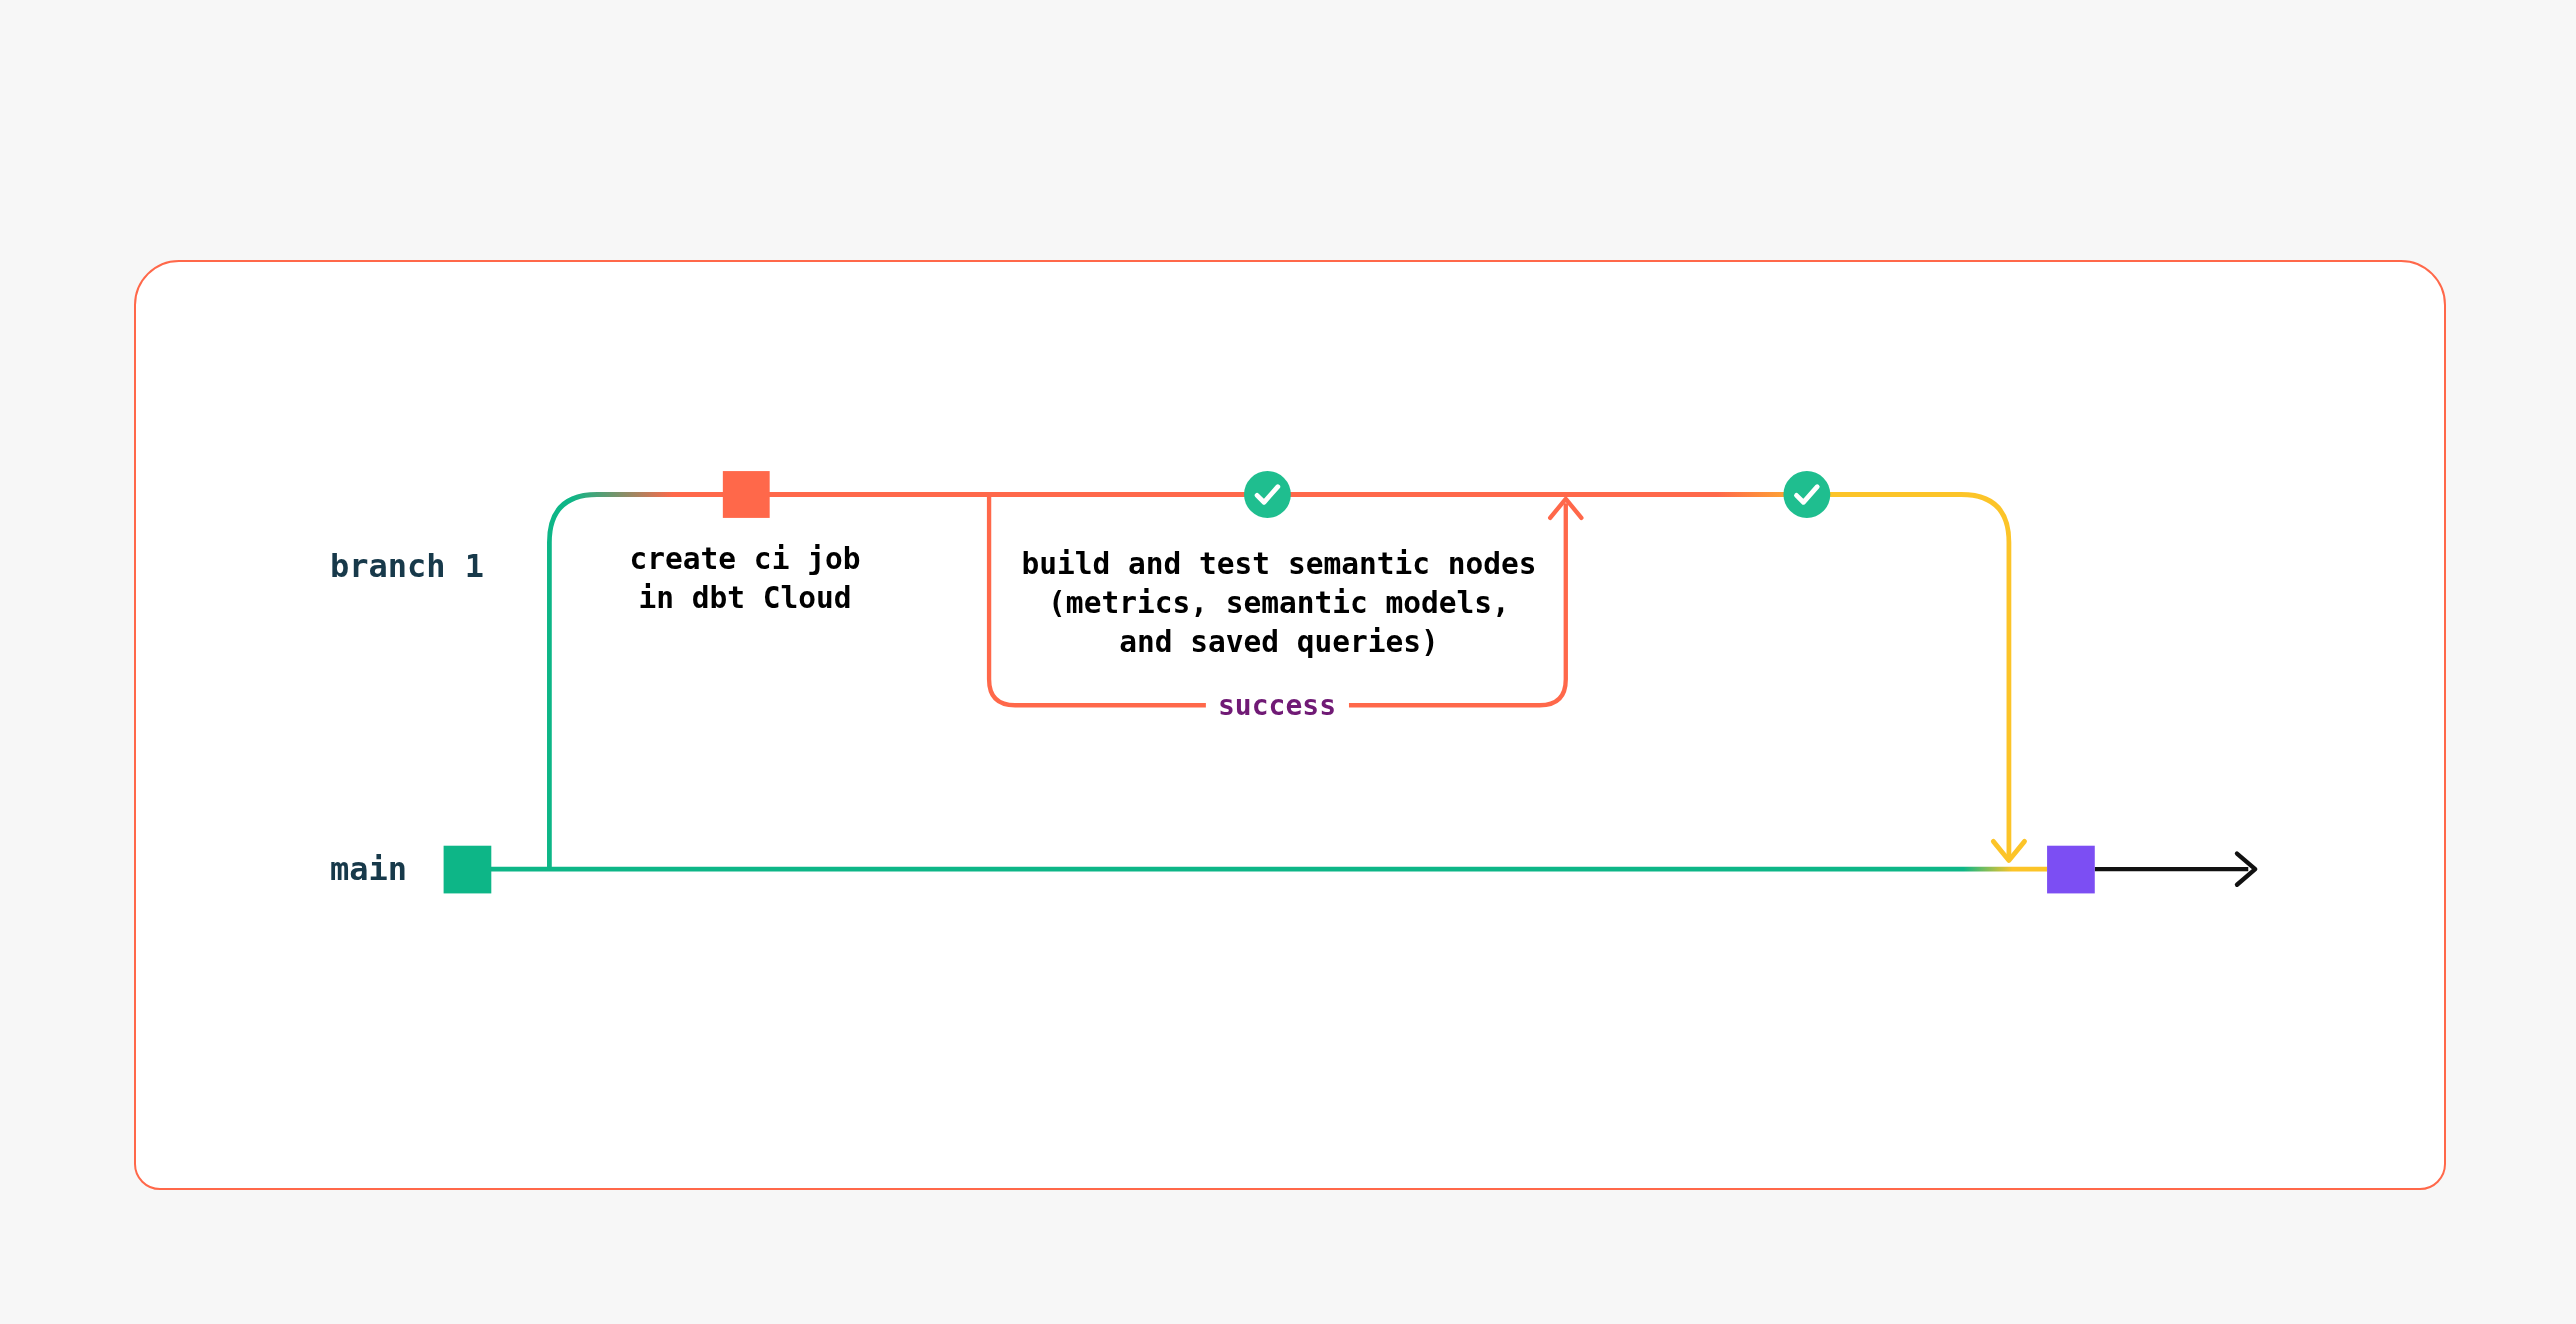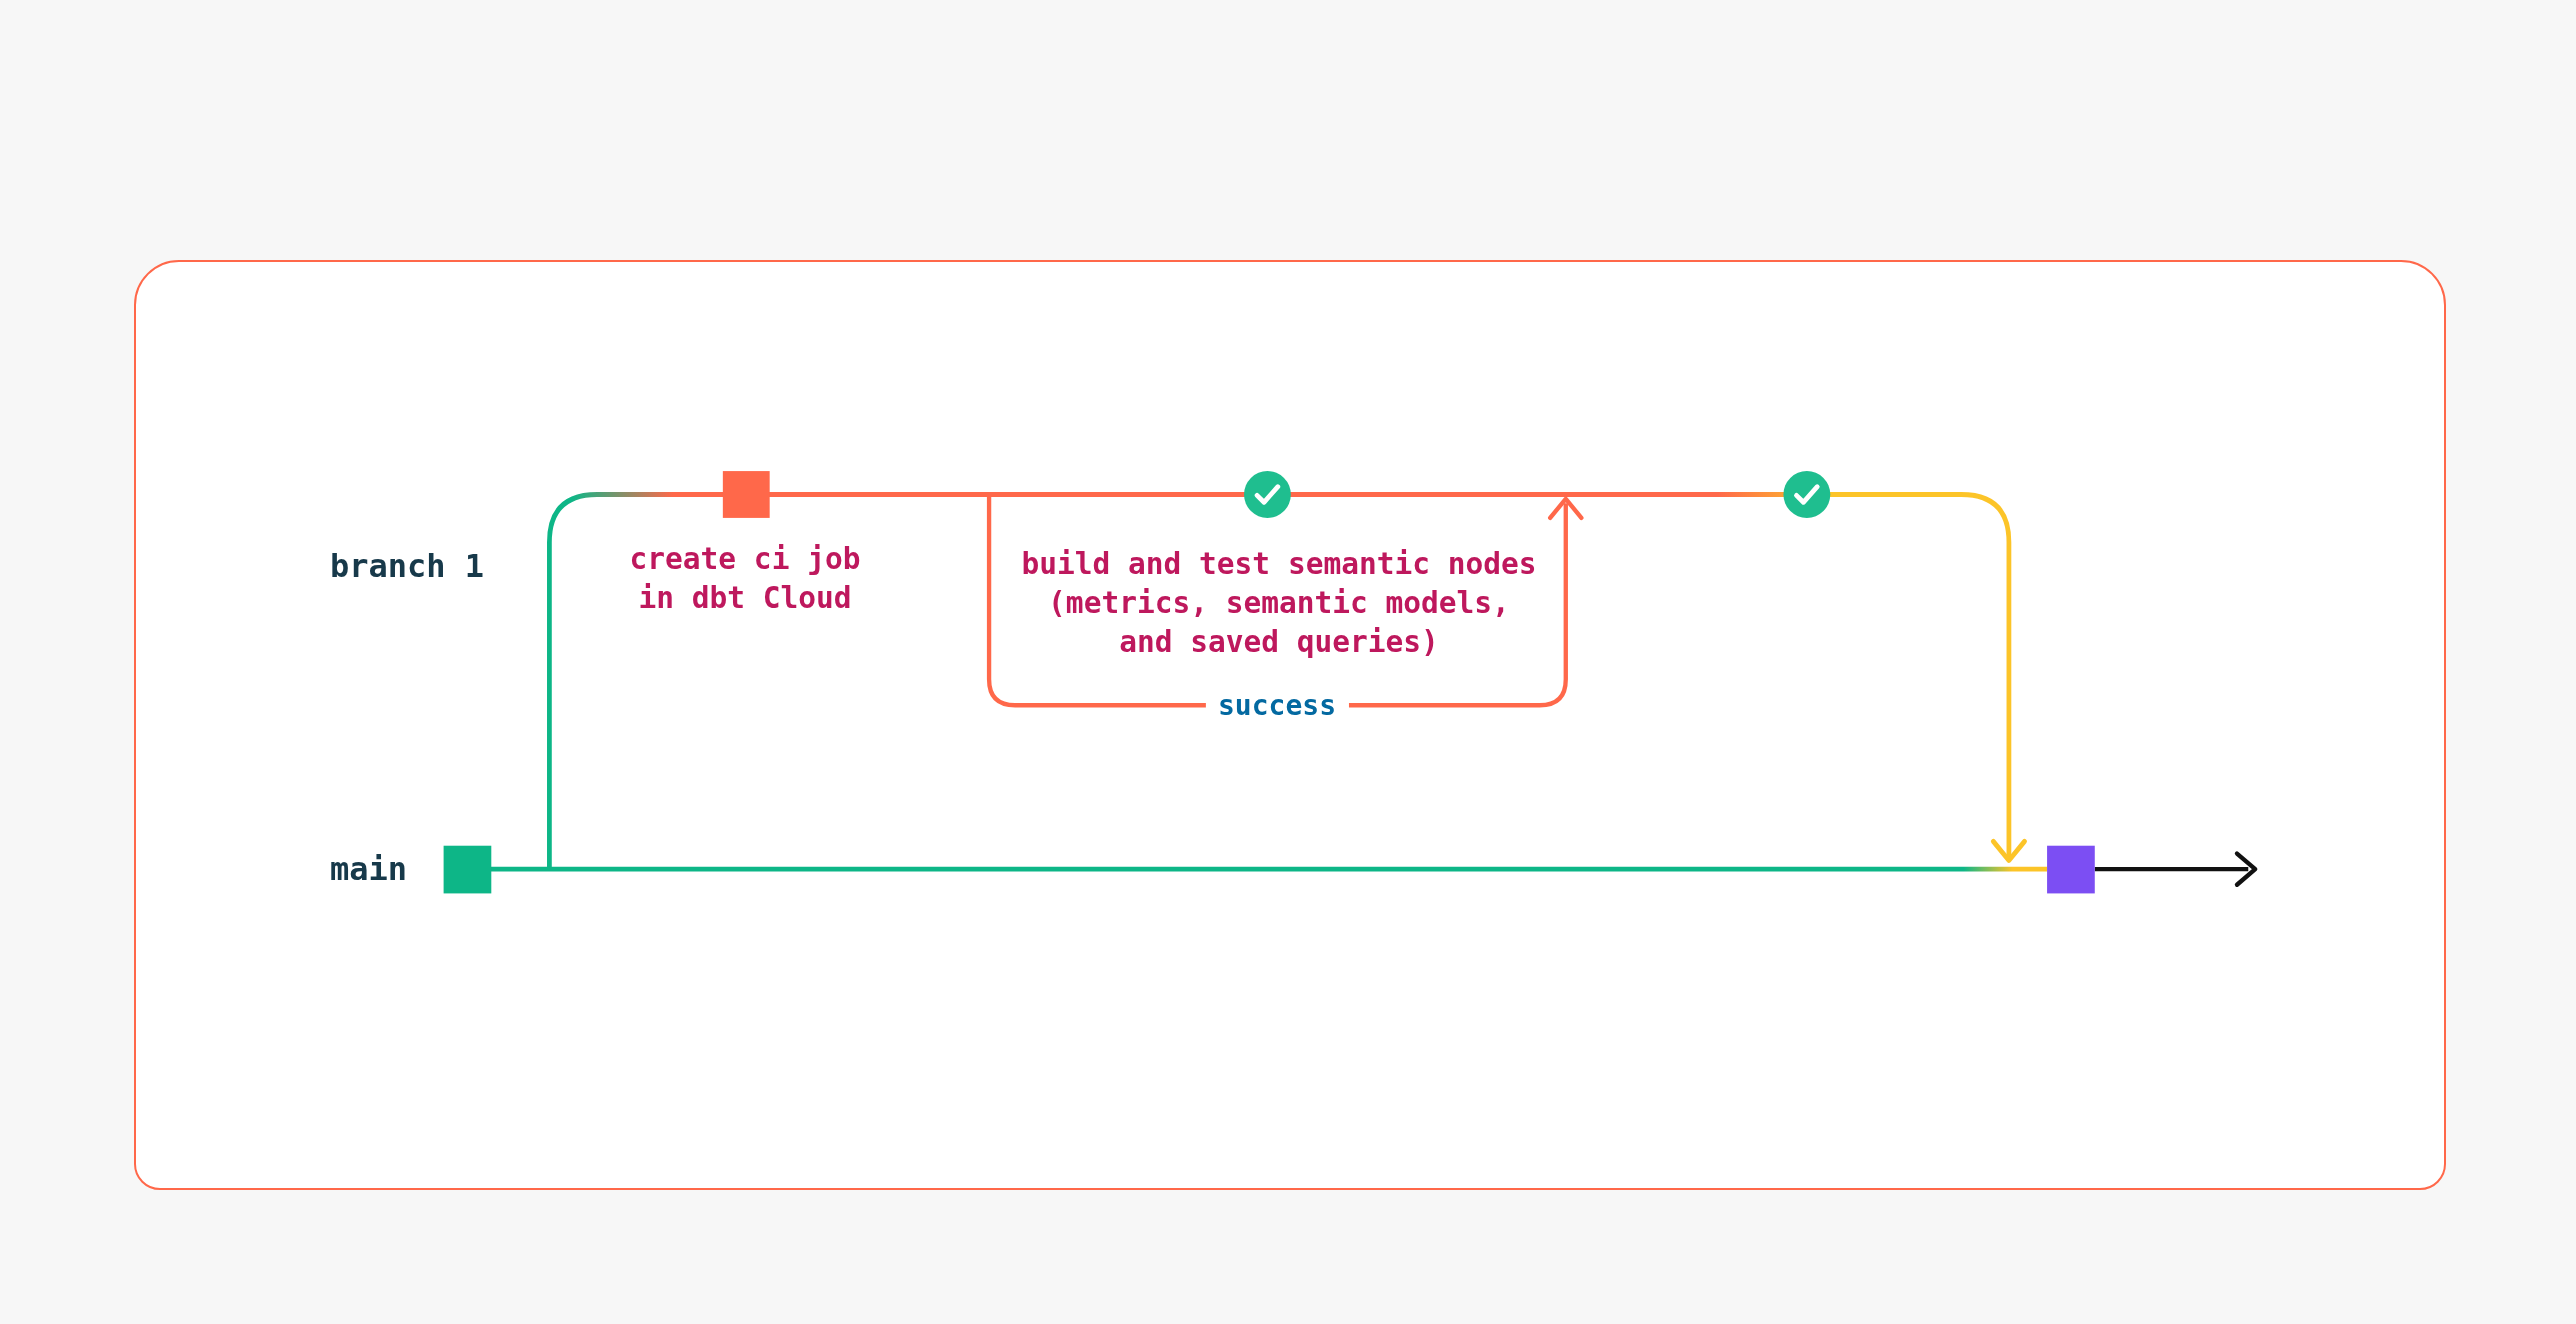--- a/index.html
+++ b/index.html
@@ -39,26 +39,26 @@
     position:absolute;left:0;top:0;width:2312px;height:1058px;
   }
   .lane-label{
     position:absolute;
     font-weight:bold;font-size:32px;line-height:50px;
     color:#17394a;white-space:nowrap;
   }
   .node-label{
     position:absolute;
     font-weight:bold;font-size:29.5px;line-height:39px;
-    color:#be185d;text-align:center;white-space:pre-line;
+    color:#000000;text-align:center;white-space:pre-line;
   }
   .success-label{
     position:absolute;
     font-weight:bold;font-size:28px;line-height:35px;
-    color:#0369a1;text-align:center;white-space:nowrap;
+    color:#701a75;text-align:center;white-space:nowrap;
   }
 </style>
 </head>
 <body>
 
 <div class="card">
 
 
   <div class="card-body"></div>
 

